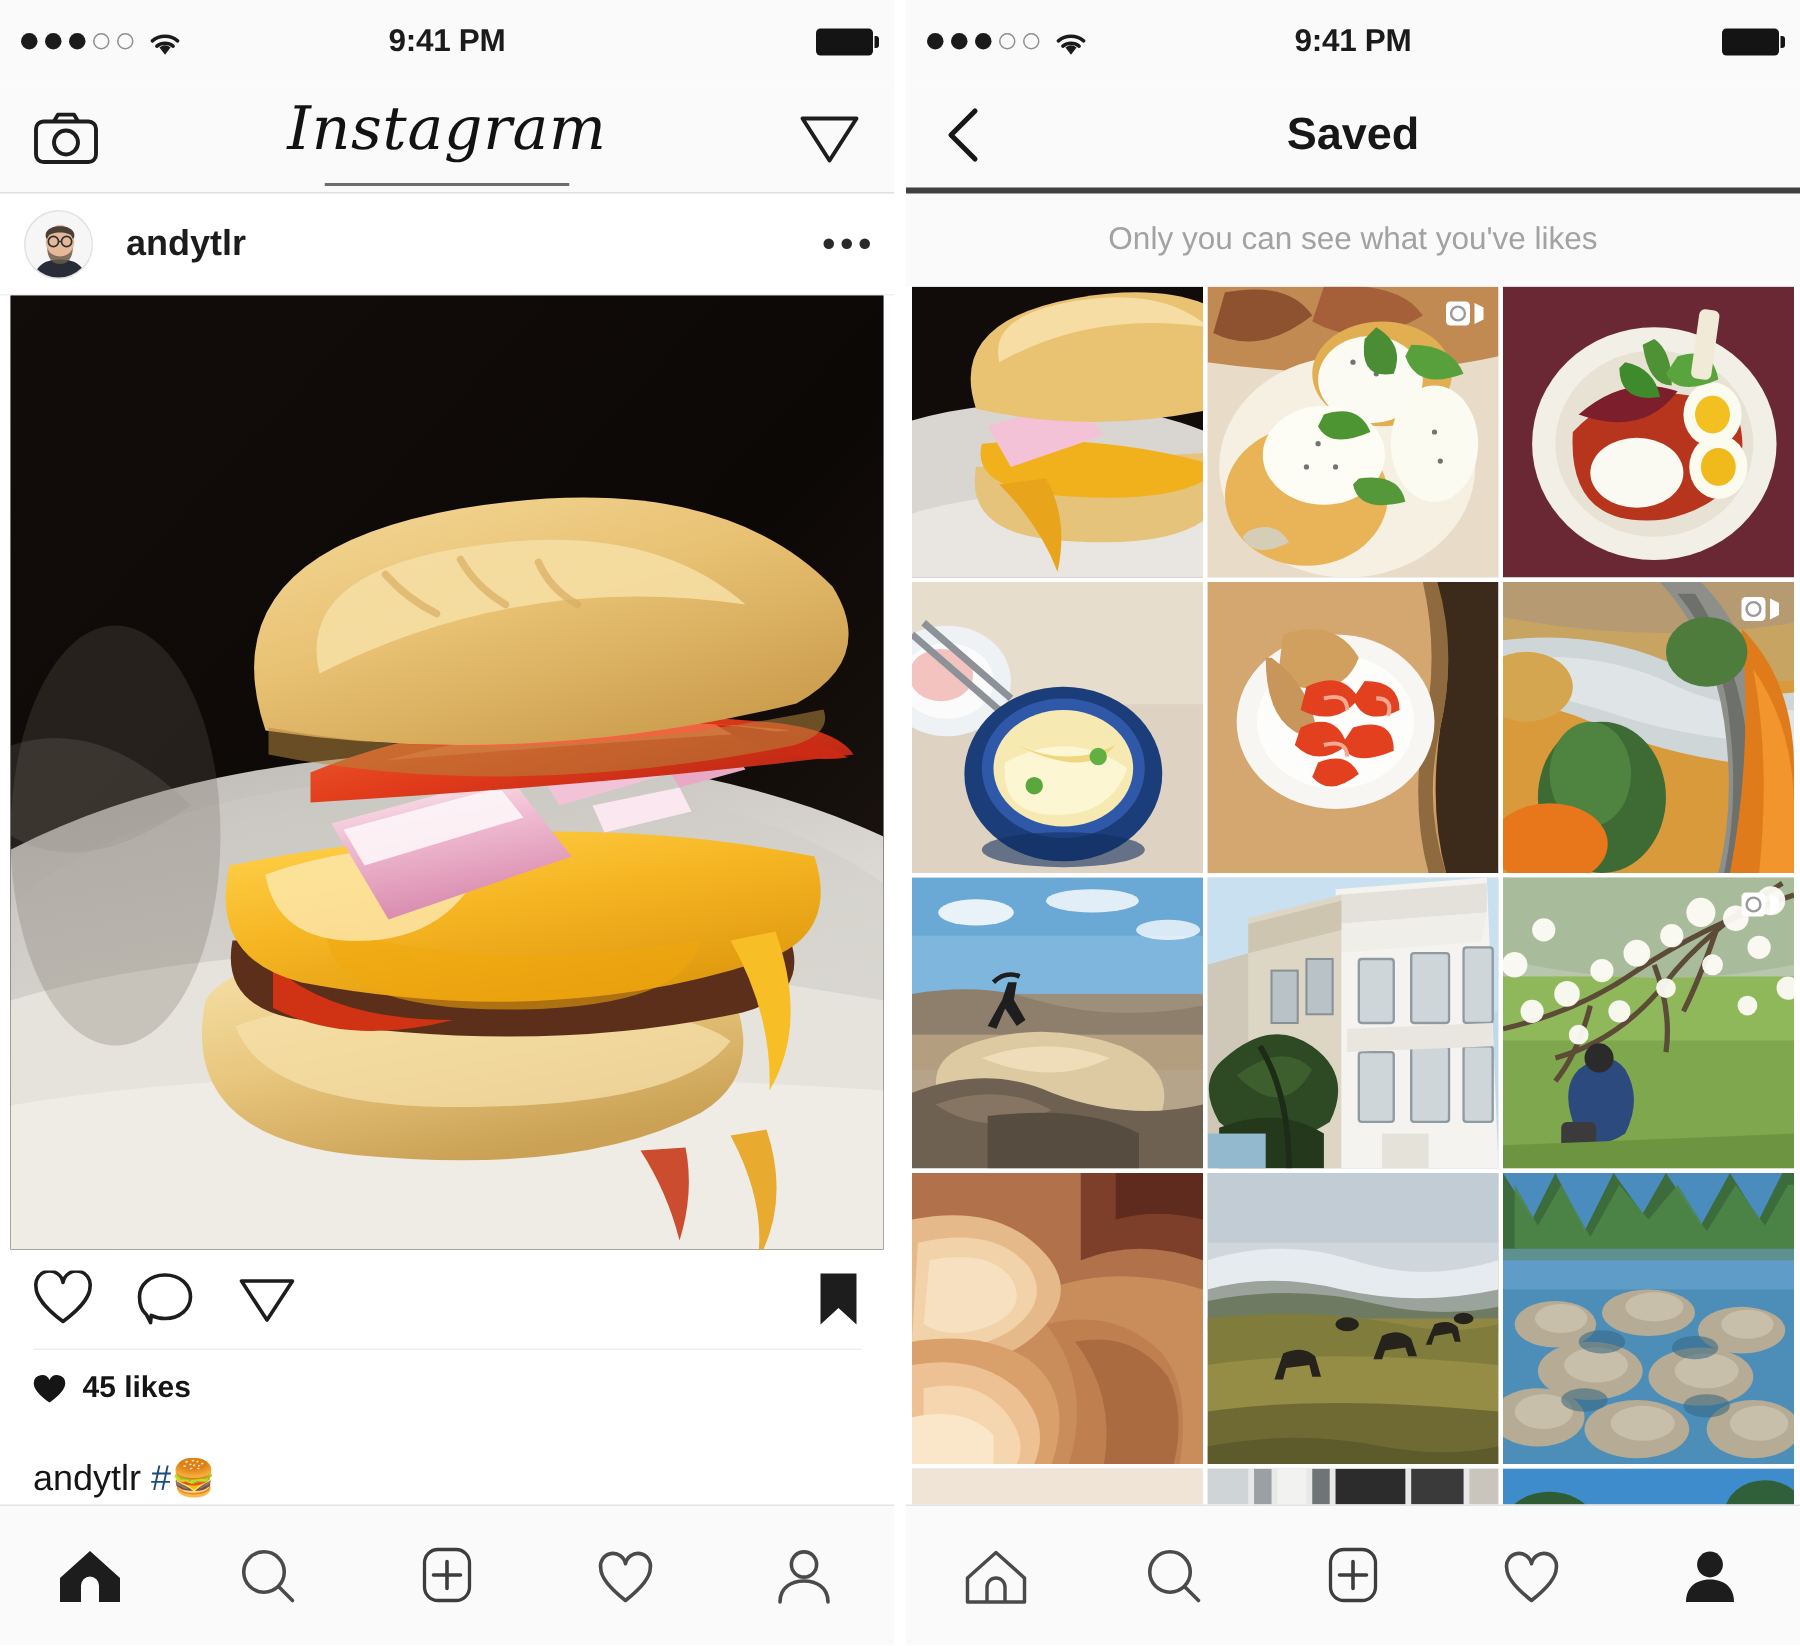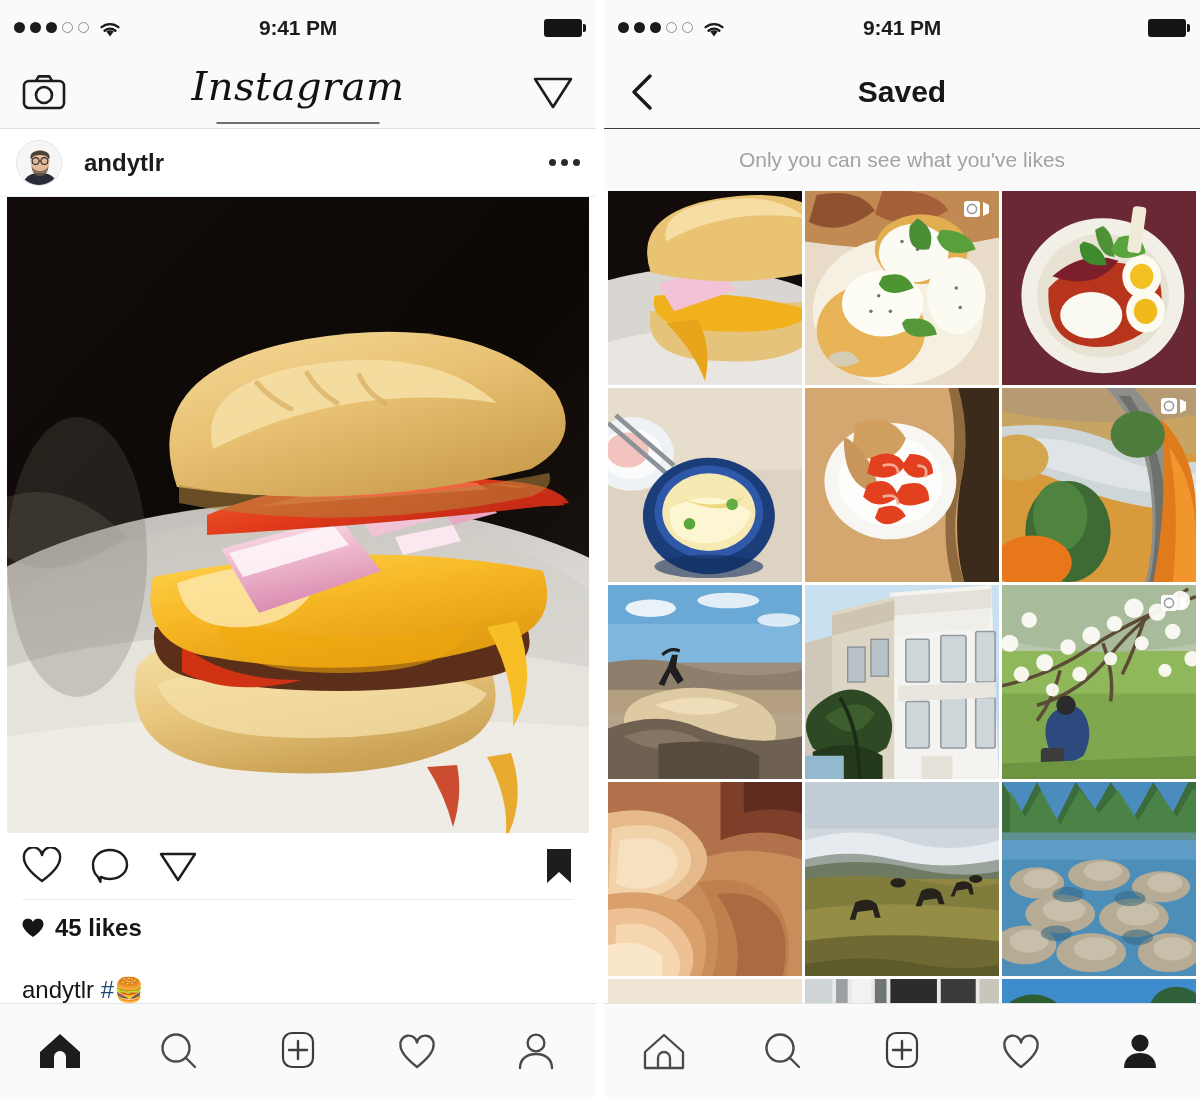--- a/index.html
+++ b/index.html
@@ -51,21 +51,21 @@
     width: 3px; height: 8px; background: #141414; border-radius: 0 2px 2px 0;
   }
 
   
   .navbar {
     height: 74px; background: #fafafa;
     display: flex; align-items: center; justify-content: space-between;
     padding: 0 22px; position: relative;
     border-bottom: 1px solid #e0e0e0;
   }
-  .navbar.plain { border-bottom: 1px solid #404040; }
+  .navbar.plain { border-bottom: 4px solid #404040; }
   .logo {
     position: absolute; left: 0; right: 0; top: 8px;
     text-align: center;
     font-family: "DejaVu Serif", serif;
     font-style: italic;
     font-size: 40px; color: #121212; letter-spacing: 0.5px;
     font-weight: 500;
   }
   .logo-underline {
     position: absolute; left: 50%; transform: translateX(-50%);
@@ -109,21 +109,21 @@
   
   .actions {
     height: 66px; display: flex; align-items: center;
     padding: 0 22px; gap: 28px;
   }
   .actions .spacer { margin-left: auto; }
   .likes-divider { height: 1px; background: #ededed; margin: 0 22px; }
   .likes {
     display: flex; align-items: center; gap: 11px;
     padding: 14px 22px 0 22px;
-    font-size: 24px; font-weight: bold; color: #151515;
+    font-size: 20px; font-weight: bold; color: #151515;
   }
   .caption {
     padding: 6px 22px 0 22px;
     font-size: 24px; color: #151515; margin-top: 28px;
   }
   .caption .hash { color: #1d4c78; }
 
   
   .tabbar {
     position: absolute; left: 0; bottom: 0; width: 100%;

